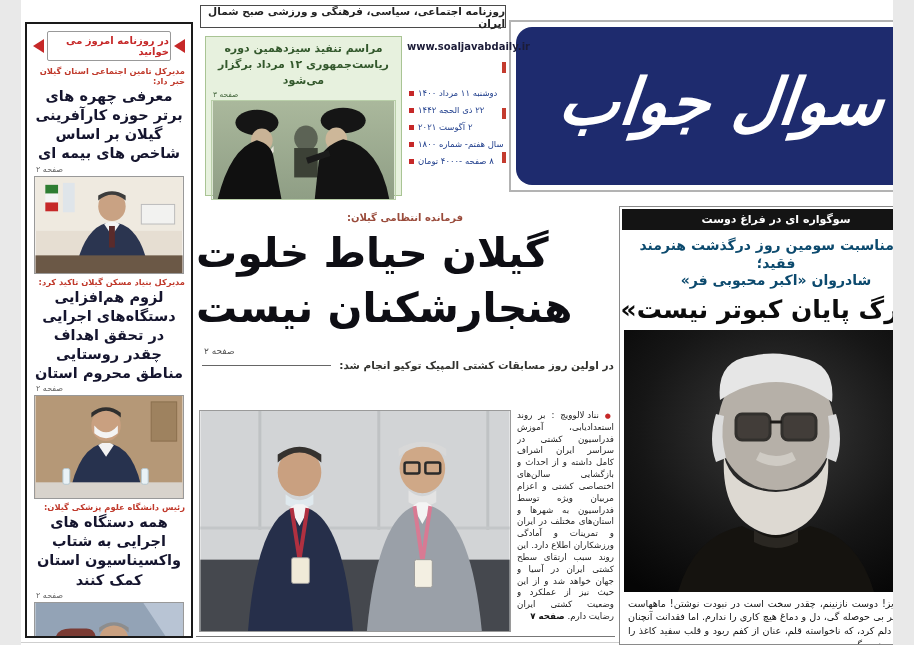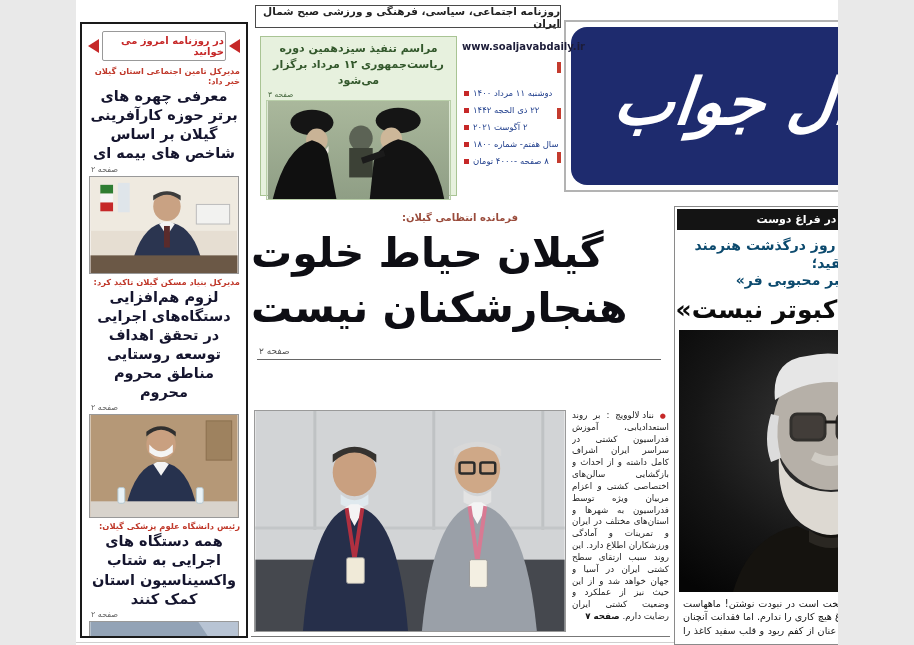--- a/index.html
+++ b/index.html
@@ -1,18 +1,18 @@
 <!DOCTYPE html>
 <html lang="fa" dir="rtl"><head>
 <meta charset="utf-8">
 <style>
   * { margin:0; padding:0; box-sizing:border-box; }
   html,body { background:#e9e9e9; }
   body { font-family:"DejaVu Sans", sans-serif; direction:rtl; }
-  .page { position:relative; width:762px; height:645px; background:#ffffff; overflow:hidden; margin:0 auto;padding-left:44px; }
+  .page { position:relative; width:872px; height:645px; background:#ffffff; overflow:hidden; margin:0 auto;padding-left:44px; }
 
   
   .tagline-box { position:absolute; left:179px; top:5px; width:306px; height:23px;
     border:1px solid #4a4a4a; display:flex; align-items:center; justify-content:center;
     font-size:10.5px; font-weight:bold; color:#222; }
 
   
   .masthead-outer { position:absolute; left:488px; top:20px; width:424px; height:172px;
     border:2px solid #b3b3b3; background:#fff; padding:5px; }
   .masthead-inner { width:100%; height:100%; background:#1e2b6e; border-radius:16px;
@@ -172,21 +172,21 @@
       <ellipse cx="78" cy="30" rx="14" ry="15" fill="#c9a283"></ellipse>
       <path d="M64 24 Q78 12 92 24 L92 19 Q78 10 64 19 Z" fill="#3c3c3c"></path>
       <path d="M40 98 Q50 48 78 46 Q108 48 116 98 Z" fill="#2b3550"></path>
       <path d="M70 48 L78 60 L86 48 L82 46 L74 46 Z" fill="#f3f3f3"></path>
       <rect x="75" y="50" width="6" height="22" fill="#5a2b2b"></rect>
       <rect x="0" y="80" width="150" height="18" fill="#6b5846"></rect>
     </svg>
 
     <div>
       <div class="sb-kicker">مدیرکل بنیاد مسکن گیلان تاکید کرد:</div>
-      <div class="sb-headline">لزوم هم‌افزایی دستگاه‌های اجرایی در تحقق اهداف توسعه روستایی مناطق محروم محروم</div>
+      <div class="sb-headline">لزوم هم‌افزایی دستگاه‌های اجرایی در تحقق اهداف چقدر روستایی مناطق محروم استان</div>
       <div class="sb-page">صفحه ۲</div>
     </div>
     <svg class="sb-photo" width="150" height="104" viewBox="0 0 150 104">
       <rect width="150" height="104" fill="#b59877"></rect>
       <rect x="118" y="6" width="26" height="40" fill="#9e825f" stroke="#8a6f4e"></rect>
       <ellipse cx="72" cy="30" rx="15" ry="16" fill="#c9a080"></ellipse>
       <path d="M57 22 Q72 8 87 22 L87 17 Q72 6 57 17 Z" fill="#2f2f2f"></path>
       <path d="M60 30 Q72 44 84 30 L84 38 Q72 48 60 38 Z" fill="#f4f4f4"></path>
       <path d="M34 104 Q44 50 72 48 Q102 50 110 104 Z" fill="#27324e"></path>
       <path d="M64 50 L72 62 L80 50 L76 48 L68 48 Z" fill="#f3f3f3"></path>
@@ -210,20 +210,21 @@
       <path d="M42 112 Q52 58 80 56 Q112 58 120 112 Z" fill="#3a3f47"></path>
       <path d="M72 58 L80 70 L88 58 L84 56 L76 56 Z" fill="#e9e9e9"></path>
     </svg>
   </div>
 
   <div class="main-kicker">فرمانده انتظامی گیلان:</div>
   <div class="main-headline">گیلان حیاط خلوت هنجارشکنان نیست</div>
   <div class="main-page">صفحه ۲</div>
 
   <div class="wr-kicker-row">
+    <span class="wr-kicker">در اولین روز مسابقات کشتی المپیک توکیو انجام شد:</span>
     <span class="wr-line"></span>
   </div>
 
   <svg class="center-photo" width="312" height="222" viewBox="0 0 312 222">
     <rect width="312" height="222" fill="#d2d4d6"></rect>
     <line x1="60" y1="0" x2="60" y2="120" stroke="#bfc2c4" stroke-width="3"></line>
     <line x1="180" y1="0" x2="180" y2="120" stroke="#bfc2c4" stroke-width="3"></line>
     <line x1="290" y1="0" x2="290" y2="120" stroke="#bfc2c4" stroke-width="3"></line>
     <line x1="0" y1="118" x2="312" y2="118" stroke="#c3c6c8" stroke-width="3"></line>
     <rect x="0" y="150" width="312" height="72" fill="#45484e"></rect>

